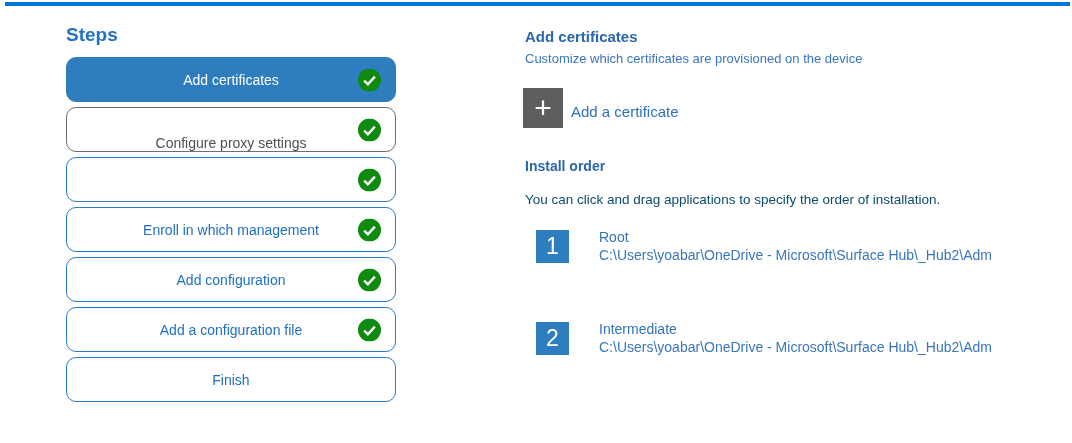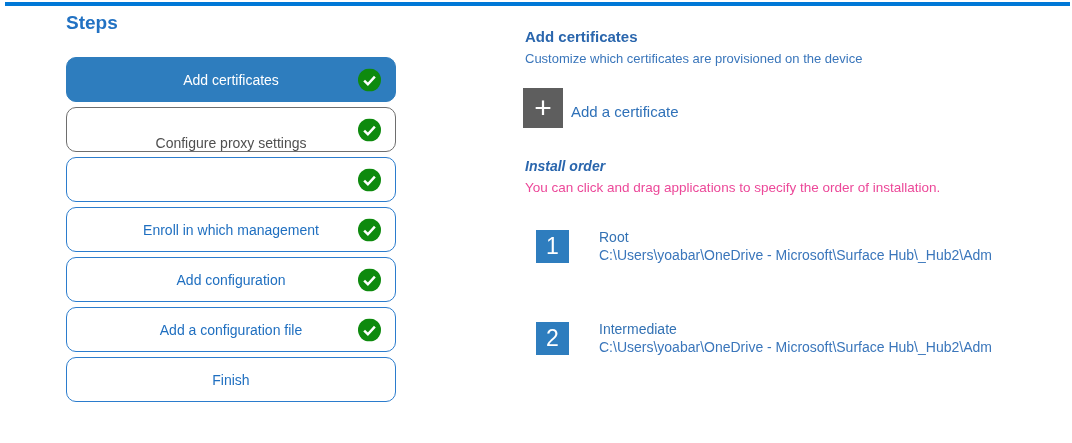--- a/index.html
+++ b/index.html
@@ -4,21 +4,21 @@
 <style>
   * { margin:0; padding:0; box-sizing:border-box; }
   html,body { background:#ffffff; }
   body { font-family:"Liberation Sans", sans-serif; }
   .stage { position:relative; width:1072px; height:443px; background:#ffffff; overflow:hidden; }
 
   
   .top-line { position:absolute; left:5px; right:2px; top:2px; height:4px; background:#0078d7; }
 
   
-  .steps-title { position:absolute; left:66px; top:12px; font-size:19px; font-weight:bold; color:#2272c3; }
+  .steps-title { position:absolute; left:66px; top:24px; font-size:19px; font-weight:bold; color:#2272c3; }
   .steps { position:absolute; left:66px; top:57px; width:330px; }
   .step { position:relative; display:flex; align-items:center; justify-content:center;
           width:100%; height:45px; margin-bottom:5px; border-radius:10px;
           background:#ffffff; border:1px solid #2b7ccd; color:#1f6fc0;
           font-size:14px; font-family:inherit; cursor:pointer; }
   .step.active { background:#2e7dbe; border:1px solid #2e7dbe; color:#ffffff; }
   .step.gray { border:1px solid #6e6e6e; color:#4f4f4f;align-items:flex-end; }
   .check { position:absolute; right:14px; top:50%; transform:translateY(-50%);
            width:23px; height:23px; display:block; }
   .check svg { display:block; width:23px; height:23px; }
@@ -27,22 +27,22 @@
   .main { position:absolute; left:0; top:0; width:1072px; height:443px; }
   .section-title { position:absolute; left:525px; top:28px; font-size:15px; font-weight:bold; color:#2a66ad; }
   .section-desc  { position:absolute; left:525px; top:51px; font-size:13px; color:#3a76bb; }
 
   .add-row { position:absolute; left:523px; top:88px; display:flex; align-items:flex-start;
              background:none; border:none; cursor:pointer; font-family:inherit; padding:0; }
   .add-tile { width:40px; height:40px; background:#5e5e5e; display:flex; align-items:center;
               justify-content:center; color:#ffffff; font-size:30px; font-weight:300; line-height:1; }
   .add-label { margin-left:8px; margin-top:15px; font-size:15px; color:#2f71b8; }
 
-  .install-title { position:absolute; left:525px; top:158px; font-size:14px; font-weight:bold; color:#2a66ad;font-style:italic; }
-  .install-desc  { position:absolute; left:525px; top:180px; font-size:13.5px; color:#ec4899; }
+  .install-title { position:absolute; left:525px; top:158px; font-size:14px; font-weight:bold; color:#2a66ad; }
+  .install-desc  { position:absolute; left:525px; top:192px; font-size:13.5px; color:#0c4a6e; }
 
   .order-item { position:absolute; left:536px; display:flex; align-items:flex-start; cursor:grab; }
   .order-item.item-1 { top:230px; }
   .order-item.item-2 { top:322px; }
   .num-tile { width:33px; height:33px; background:#2e7dbe; color:#ffffff; display:flex;
               align-items:center; justify-content:center; font-size:23px; font-weight:300;
               flex:0 0 auto; }
   .item-text { margin-left:30px; margin-top:-2px; }
   .item-name { font-size:14px; line-height:18px; color:#3372b4; }
   .item-path { font-size:14px; line-height:18px; color:#3a76bb; white-space:nowrap; }

